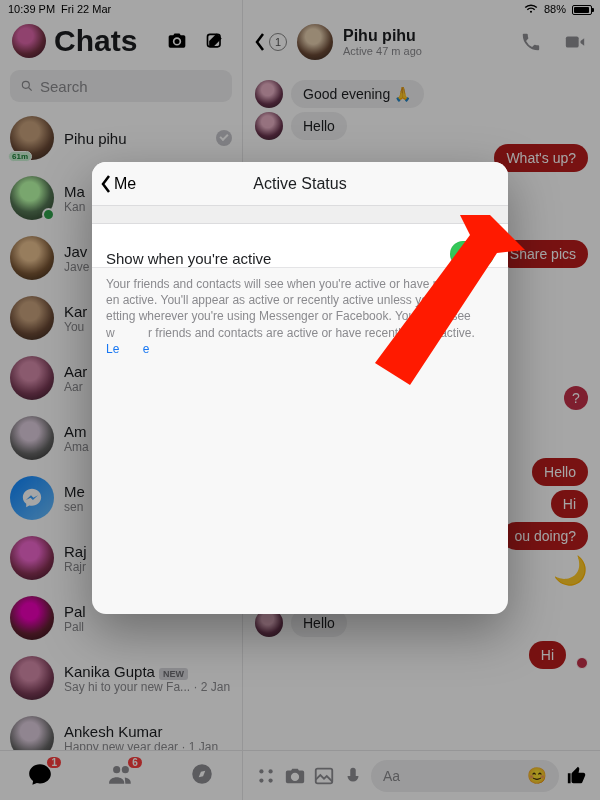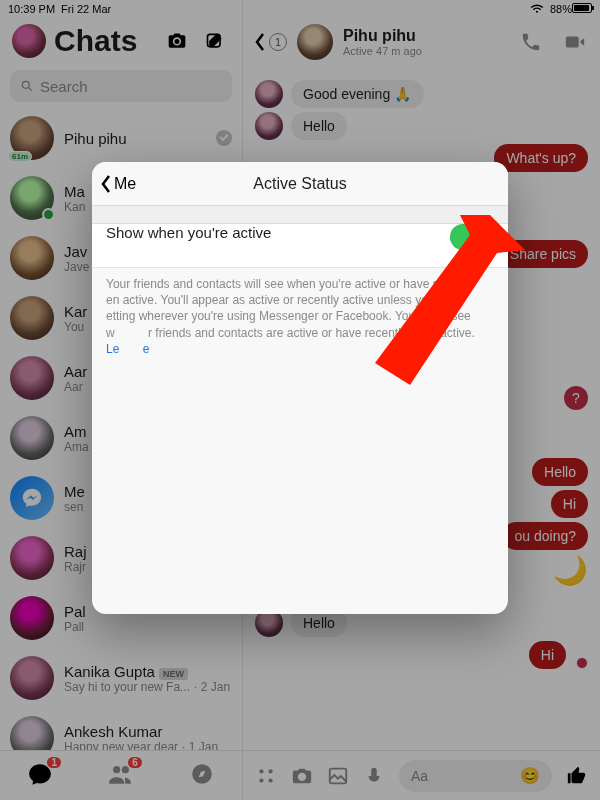--- a/index.html
+++ b/index.html
@@ -18,21 +18,21 @@
   
   .status-bar {
     position: absolute; top: 0; left: 0; right: 0;
     height: 18px; display: flex; align-items: center;
     justify-content: space-between; padding: 0 8px;
     font-size: 11px; font-weight: 500; color:#000;
     z-index: 10;
   }
   .status-left, .status-right { display:flex; align-items:center; gap:6px; }
   .wifi { width:14px; height:10px; }
-  .battery { display:flex; align-items:flex-start; gap:0;}
+  .battery { display:flex; align-items:flex-end; gap:6px;}
   .battery-body{ width:20px;height:10px;border:1px solid #000;border-radius:2px;position:relative;}
   .battery-body::after{content:"";position:absolute;right:-3px;top:2px;width:2px;height:4px;background:#000;border-radius:0 1px 1px 0;}
   .battery-fill{position:absolute;left:1px;top:1px;bottom:1px;width:82%;background:#000;border-radius:1px;}
 
   
   .app { position:absolute; inset:0; display:flex; }
   .left-pane { width: 243px; border-right:1px solid #e6e6e8; display:flex; flex-direction:column;}
   .right-pane { flex:1; display:flex; flex-direction:column; }
 
   
@@ -100,38 +100,38 @@
   .moon{font-size:28px;margin-left:auto;align-self:center;}
   .ts-line{text-align:center;color:#8a8a8e;font-size:11px;margin:6px 0 2px 0;}
   .seen{width:12px;height:12px;border-radius:50%;background:#c23049;border:1px solid #fff;margin-left:2px;align-self:flex-end;}
 
   
   .bottom-left{height:50px;border-top:1px solid #e6e6e8;display:flex;align-items:center;justify-content:space-around;}
   .bottom-left .tab{position:relative;color:#8e8e93;}
   .bottom-left svg{width:26px;height:26px;}
   .badge{position:absolute;top:-4px;right:-8px;background:#fa3e3e;color:#fff;font-size:10px;font-weight:700;border-radius:9px;padding:0 4px;min-width:14px;text-align:center;}
 
-  .bottom-right{height:50px;border-top:1px solid #e6e6e8;display:flex;align-items:center;gap:14px;padding:0 12px;color:#8e8e93;}
+  .bottom-right{height:50px;border-top:1px solid #e6e6e8;display:flex;align-items:center;gap:7px;padding:0 12px;color:#8e8e93;}
   .bottom-right svg{width:22px;height:22px;}
   .composer{flex:1;background:#efeff0;border-radius:18px;height:32px;display:flex;align-items:center;padding:0 12px;font-size:14px;color:#8a8a8e;justify-content:space-between;}
   .emoji{font-size:16px;}
 
   
   .modal{
     position:absolute; left:92px; top:162px; width:416px; height:452px;
     background:#f8f8f8; border-radius:14px; z-index:100;
     box-shadow:0 18px 50px rgba(0,0,0,0.35);
     display:flex; flex-direction:column; overflow:hidden;
   }
   .modal-hd{height:44px;display:flex;align-items:center;justify-content:center;position:relative;background:#f8f8f8;border-bottom:1px solid #dcdcde;}
   .modal-title{font-size:16px;font-weight:500;}
   .modal-back{position:absolute;left:8px;top:0;height:44px;display:flex;align-items:center;gap:2px;color:#000;font-size:16px;}
   .modal-back svg{width:12px;height:20px;}
   .modal-gap{height:18px;background:#efefef;border-bottom:1px solid #dcdcde;}
-  .setting-row{display:flex;align-items:flex-start;justify-content:space-between;height:44px;padding:0 14px;background:#fff;border-bottom:1px solid #e4e4e6;font-size:15px;}
+  .setting-row{display:flex;align-items:flex-end;justify-content:space-between;height:44px;padding:0 14px;background:#fff;border-bottom:1px solid #e4e4e6;font-size:15px;}
   .switch{width:44px;height:26px;border-radius:13px;background:#34c759;position:relative;box-shadow:inset 0 0 0 1px rgba(0,0,0,0.04);}
   .switch::after{content:"";position:absolute;right:2px;top:2px;width:22px;height:22px;background:#fff;border-radius:50%;box-shadow:0 1px 2px rgba(0,0,0,0.3);}
   .desc{font-size:12px;color:#8a8a8e;line-height:1.35;padding:8px 14px 0 14px;}
   .link{color:#1877f2;}
 
   
   .arrow-overlay{position:absolute;z-index:120;pointer-events:none;}
 
 </style>
 </head>

